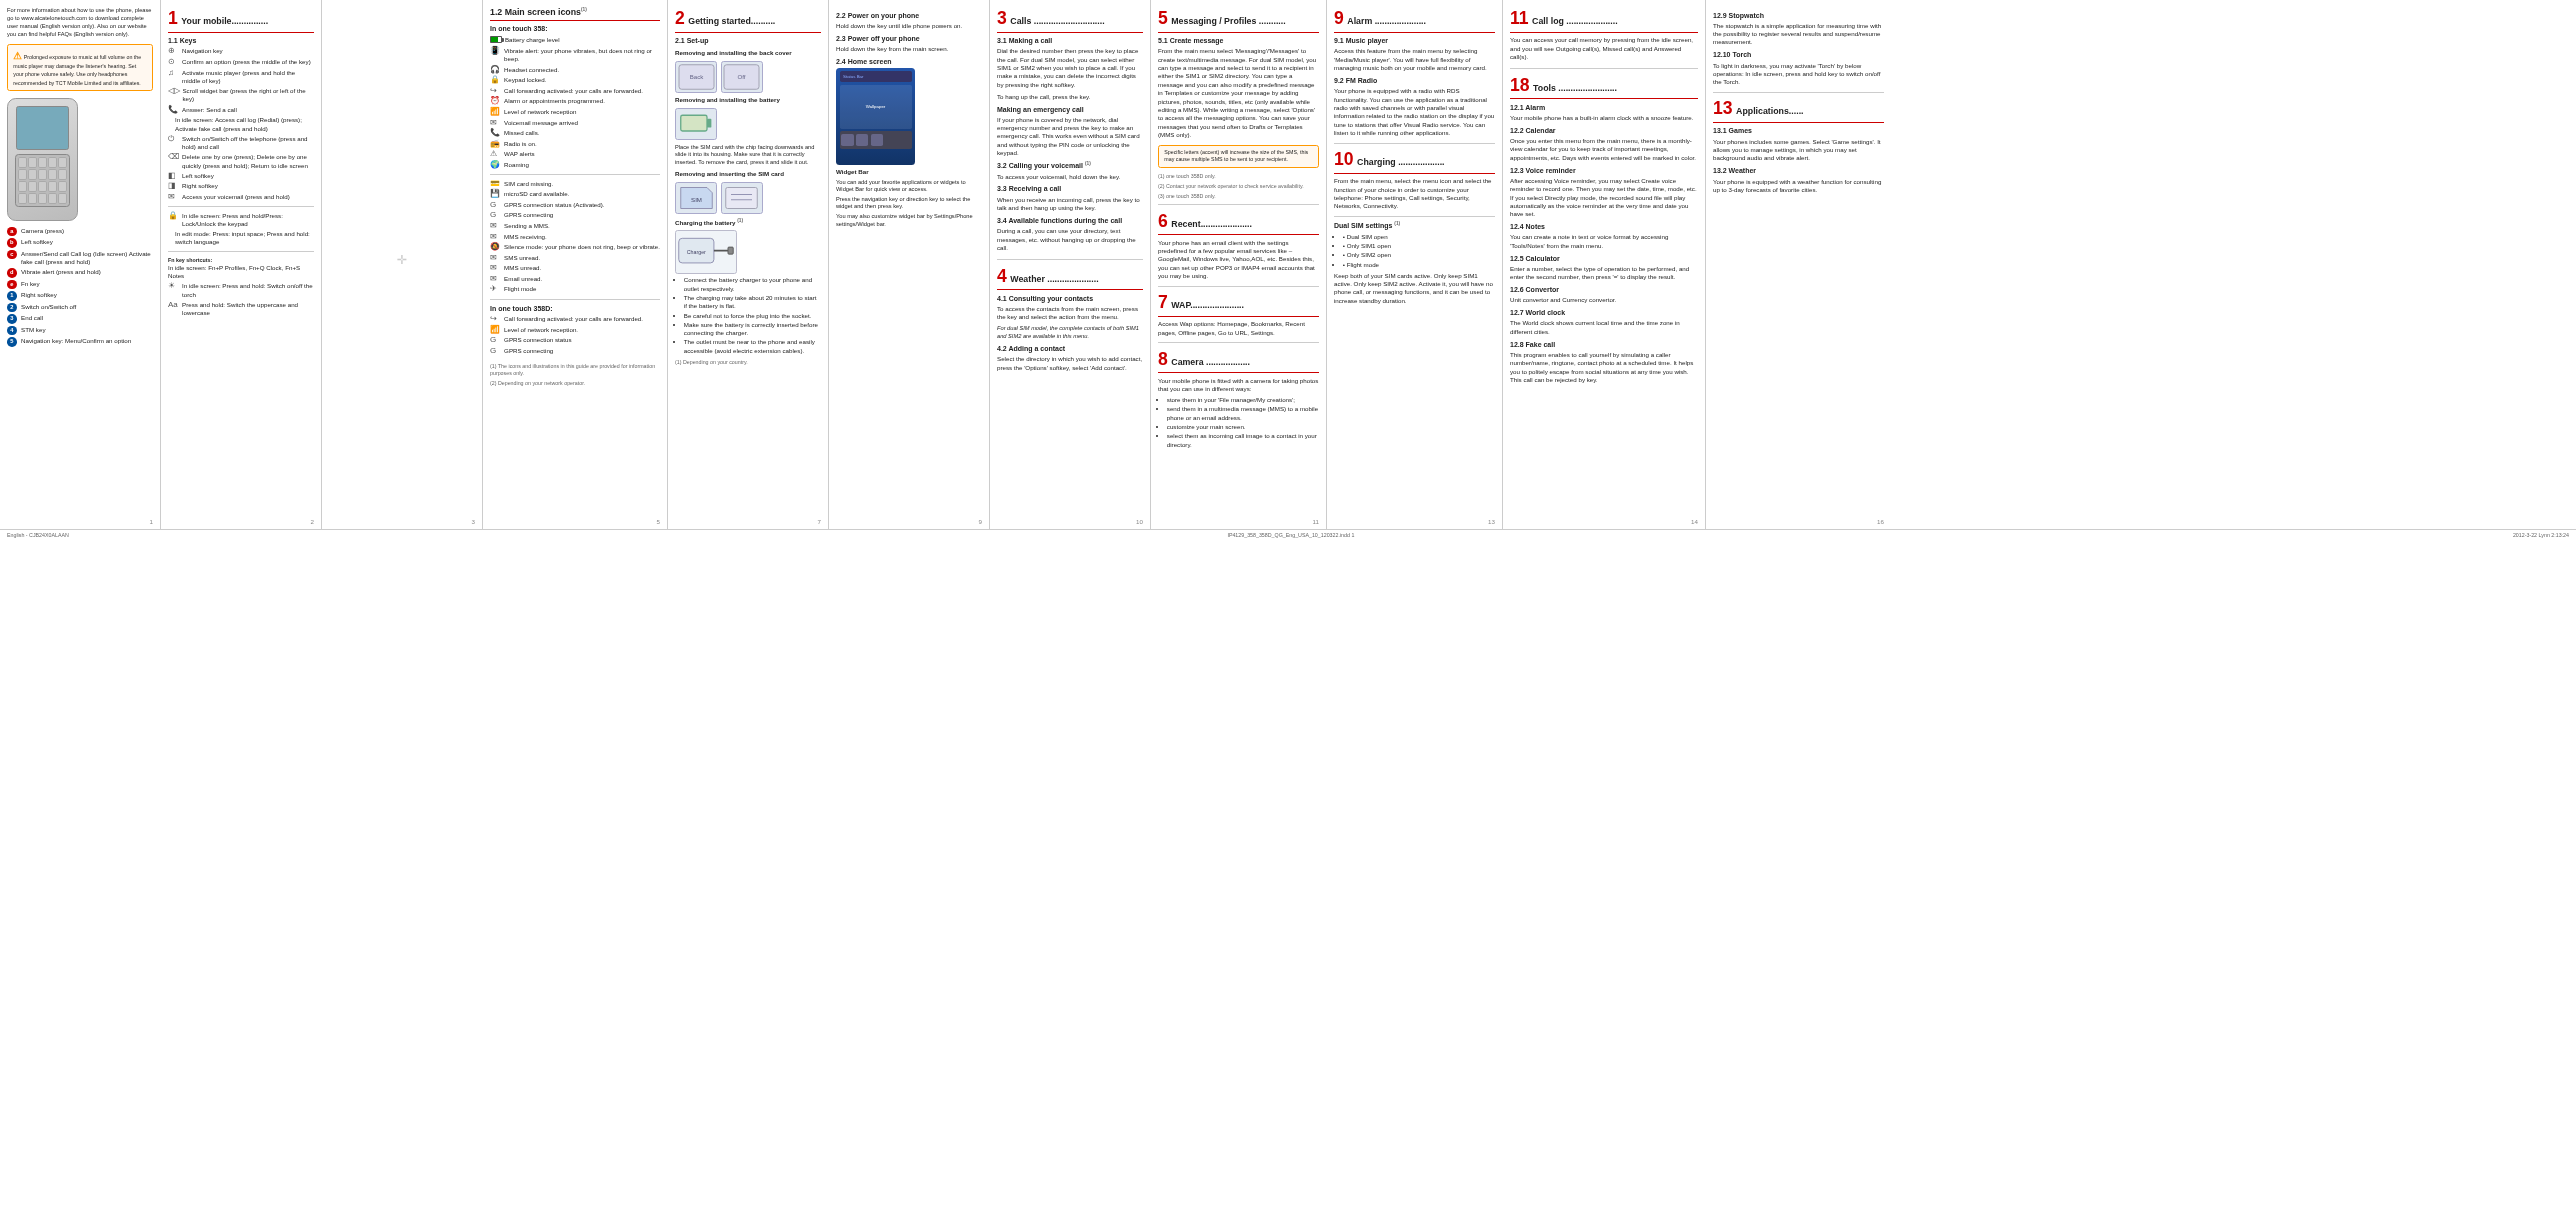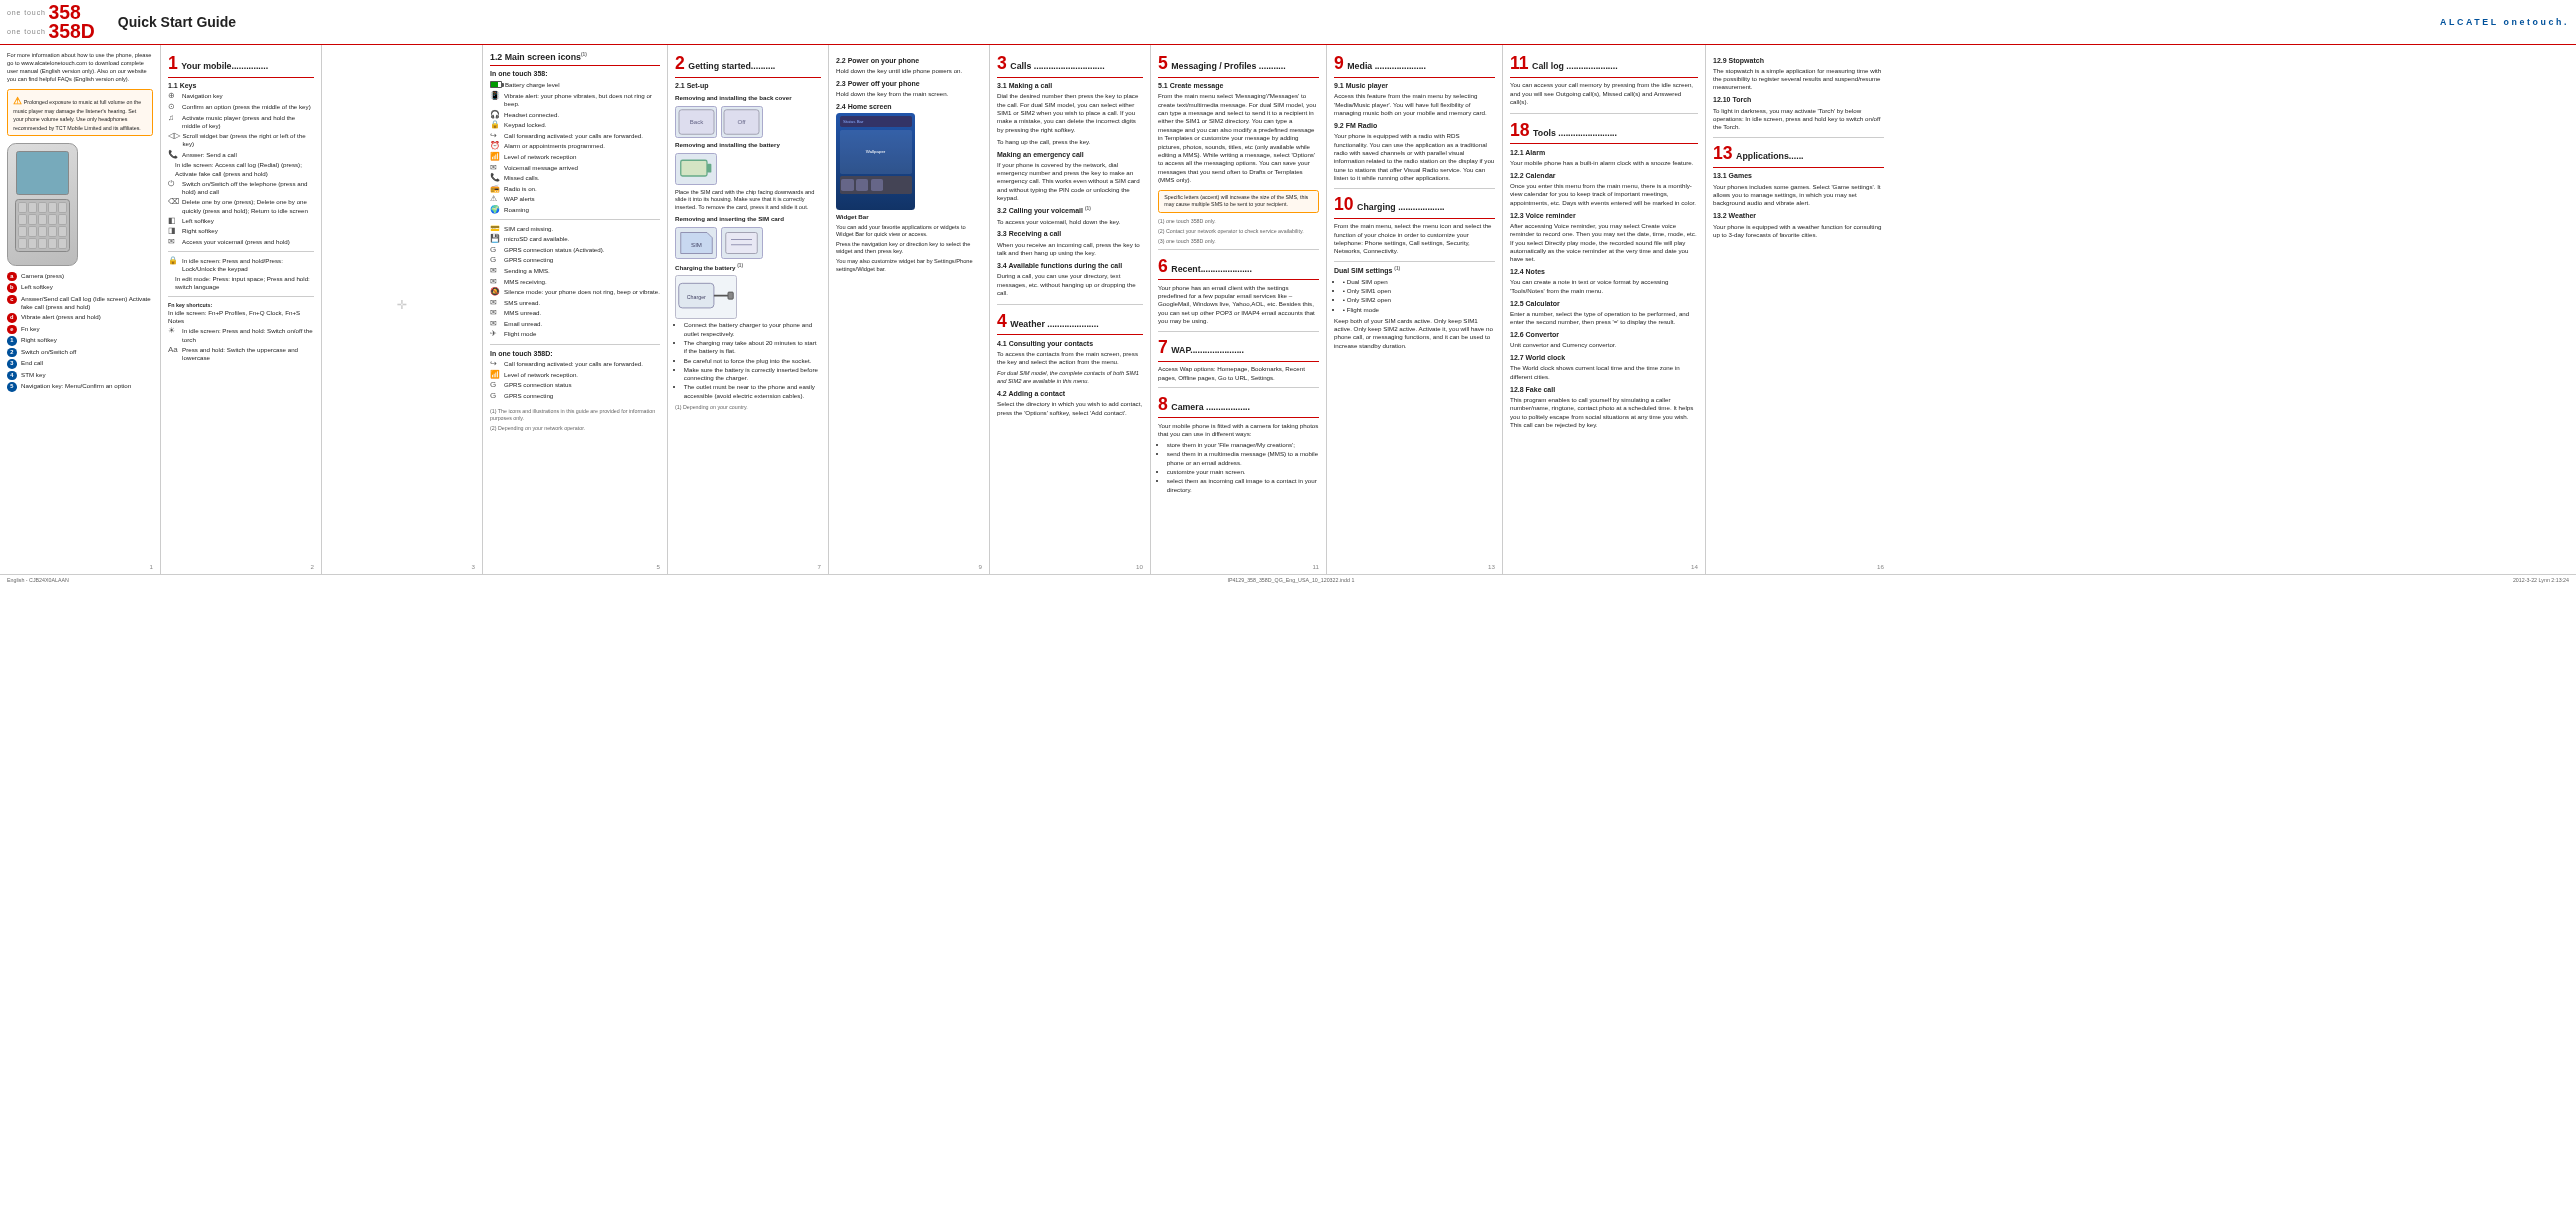--- a/index.html
+++ b/index.html
@@ -268,34 +268,20 @@
       display: flex;
       justify-content: center;
       align-items: center;
     }
   </style>
 </head>
 <body>
 
 <div class="page-container">
 
-  <div class="top-strip">
-    <div class="brand-block">
-      <div class="brand-row">
-        <span class="ot-text">one touch</span>
-        <span class="model-num">358</span>
-      </div>
-      <div class="brand-row">
-        <span class="ot-text">one touch</span>
-        <span class="model-num">358D</span>
-      </div>
-    </div>
-    <span class="qs-title">Quick Start Guide</span>
-    <span class="alcatel-logo">ALCATEL onetouch.</span>
-  </div>
 
   <div class="pages-wrapper">
 
     <div class="pg" style="max-width:161px;">
       <div style="font-size:5.7px;line-height:1.4;margin-bottom:5.3px;">For more information about how to use the phone, please go to www.alcatelonetouch.com to download complete user manual (English version only). Also on our website you can find helpful FAQs (English version only).</div>
       <div class="warning-box">
         <span class="warning-icon">⚠</span>
         <span style="font-size:5.3px;">Prolonged exposure to music at full volume on the music player may damage the listener's hearing. Set your phone volume safely. Use only headphones recommended by TCT Mobile Limited and its affiliates.</span>
       </div>
       <div style="margin-top:7px;text-align:center;">
@@ -757,21 +743,21 @@
         <li><span>send them in a multimedia message (MMS) to a mobile phone or an email address.</span></li>
         <li><span>customize your main screen.</span></li>
         <li><span>select them as incoming call image to a contact in your directory.</span></li>
       </ul>
       <span class="pg-num pg-num-right">11</span>
     </div>
 
     <div class="pg" style="max-width:176px;">
       <div class="sec-head">
         <span class="sec-num">9</span>
-        <span class="sec-title">Media .....................</span>
+        <span class="sec-title">Alarm .....................</span>
       </div>
       <div class="sub-head">9.1  Music player</div>
       <div style="font-size:6.2px;margin-bottom:3.5px;">Access this feature from the main menu by selecting 'Media/Music player'. You will have full flexibility of managing music both on your mobile and memory card.</div>
       <div class="sub-head">9.2  FM Radio</div>
       <div style="font-size:6.2px;margin-bottom:5.3px;">Your phone is equipped with a radio with RDS functionality. You can use the application as a traditional radio with saved channels or with parallel visual information related to the radio station on the display if you tune to stations that offer Visual Radio service. You can listen to it while running other applications.</div>
 
       <hr class="section-divider">
 
       <div class="sec-head">
         <span class="sec-num">10</span>

